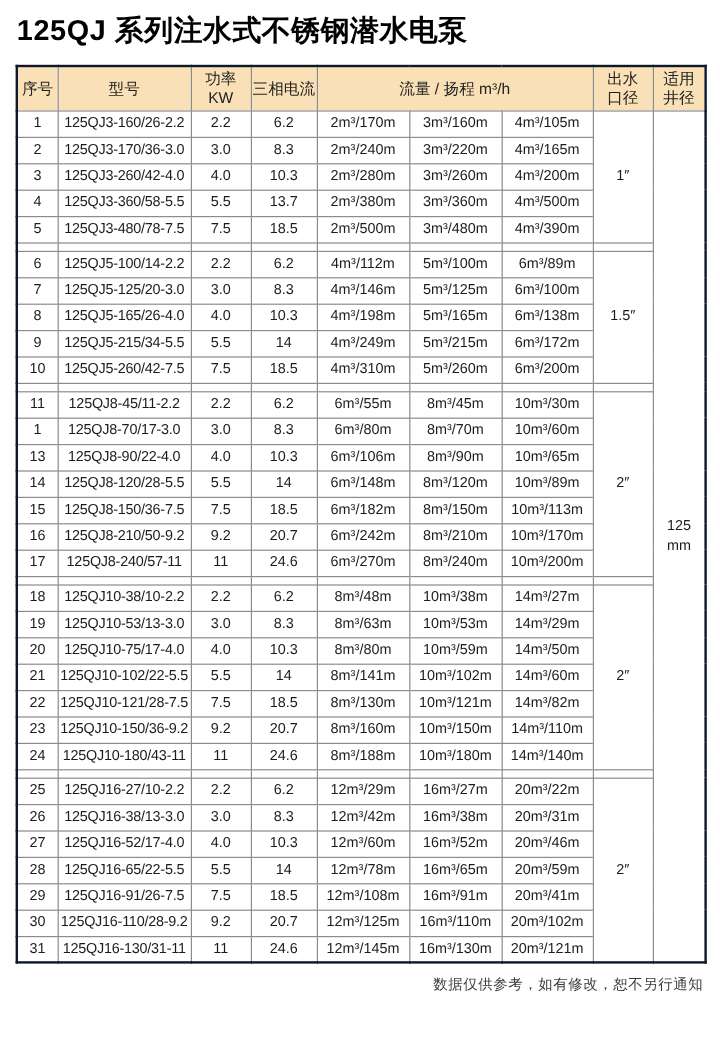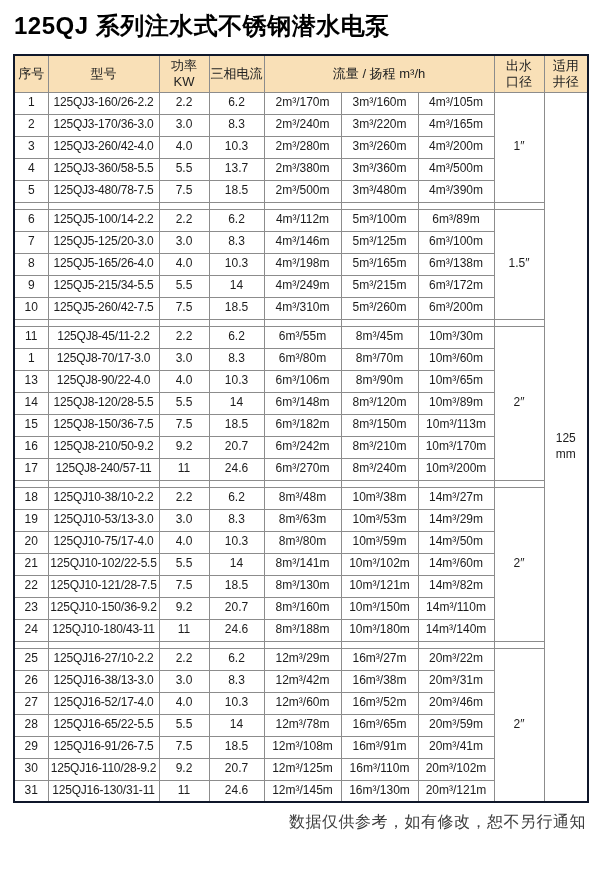--- a/index.html
+++ b/index.html
@@ -49,21 +49,21 @@
     line-height: 1.1;
     background: #ffffff;
   }
   .spec tbody td.model-cell { letter-spacing: -0.2px; }
   .spec tbody tr.sep td { height: 7px; }
   .spec td.outlet-cell { font-size: 12px; }
   .spec td.well-cell { font-size: 12px; white-space: pre-line; line-height: 1.3; }
   .footer-note {
     margin: 9px 14px 0 0;
     text-align: right;
-    font-size: 16px;
+    font-size: 12px;
     color: #3c3c3c;
     letter-spacing: 0.5px;
   }
 </style>
 </head>
 <body>
 
 <div class="page">
   <h1 class="title">125QJ 系列注水式不锈钢潜水电泵</h1>
 

